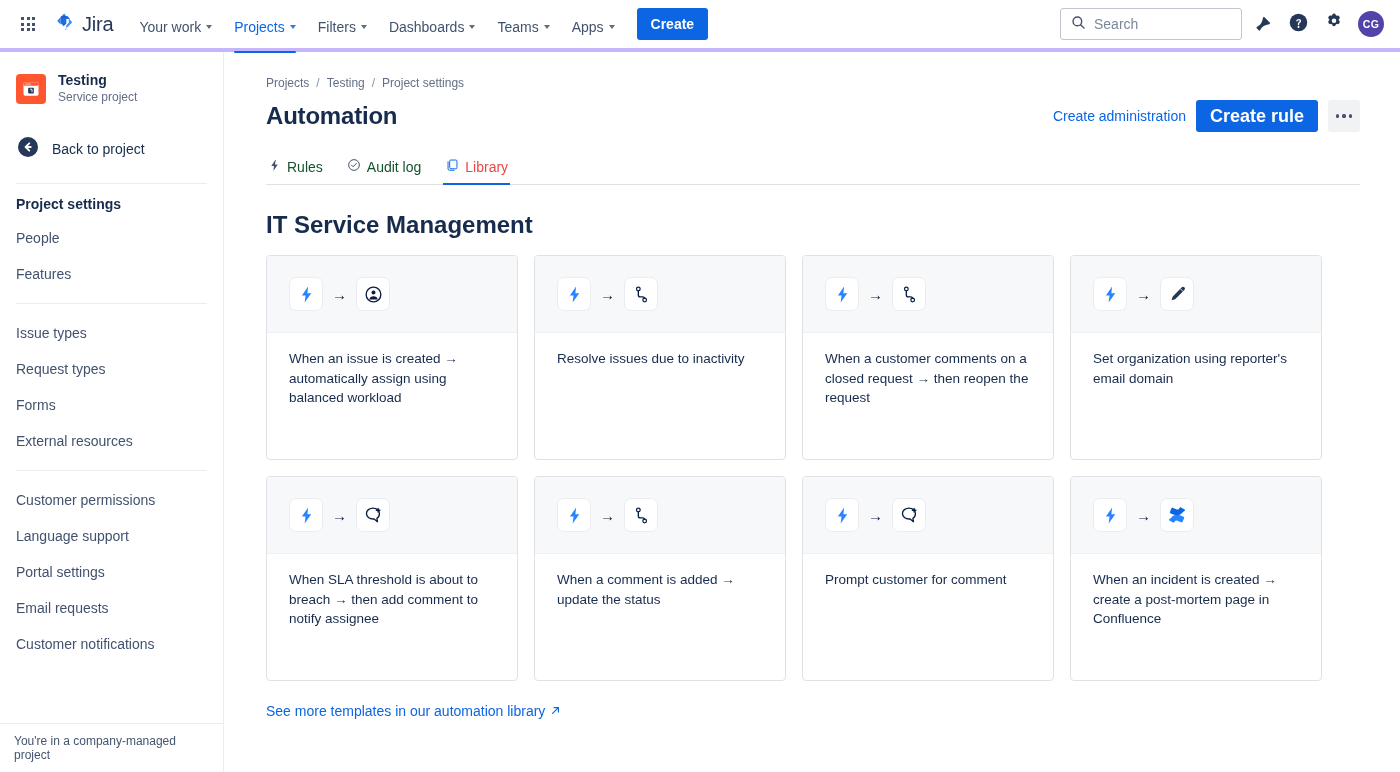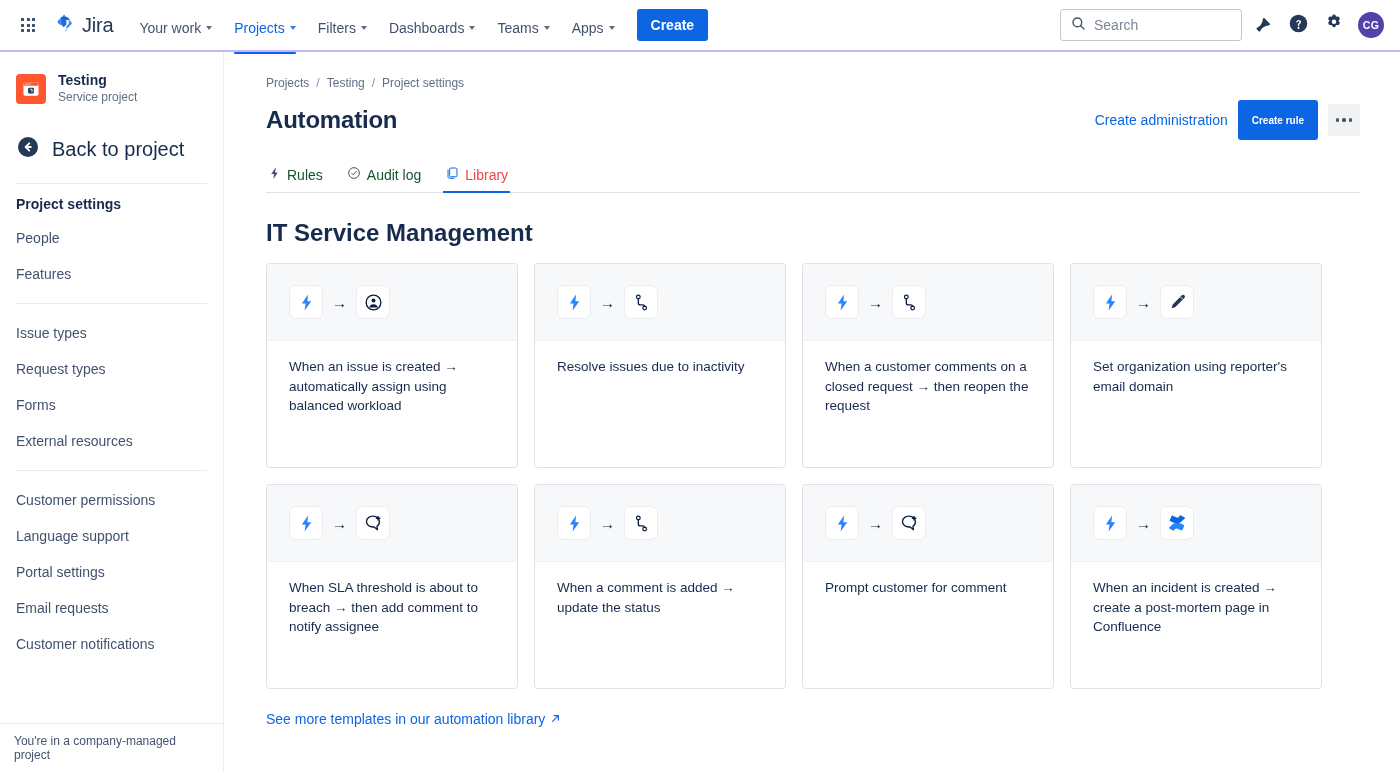--- a/index.html
+++ b/index.html
@@ -7,21 +7,21 @@
     width: 1400px; height: 772px;
     font-family: "Liberation Sans", sans-serif;
     background: #FFFFFF;
     color: #172B4D;
     overflow: hidden;
   }
 
   
   .topnav {
     height: 52px;
-    border-bottom: 2px solid #c4b5fd;
+    border-bottom: 4px solid #c4b5fd;
     display: flex;
     align-items: center;
     padding: 0 16px 0 14px;
     background: #FFFFFF;
     position: relative;
   }
   .appswitcher {
     width: 28px; height: 28px;
     display: flex; align-items: center; justify-content: center;
     border-radius: 3px; cursor: pointer;
@@ -119,21 +119,21 @@
   .project-meta { display: flex; flex-direction: column; gap: 1px; min-width: 0; }
   .project-name {
     font-size: 14px; font-weight: 600; color: #172B4D; line-height: 16px;
   }
   .project-type { font-size: 12px; color: #626F86; line-height: 16px; }
 
   .back-row {
     display: flex; align-items: center; gap: 12px;
     padding: 8px 16px; margin-top: 22px; cursor: pointer;
   }
-  .back-label { font-size: 20px; color: #172B4D; }
+  .back-label { font-size: 14px; color: #172B4D; }
 
   .sb-divider { height: 1px; background: #EBECF0; margin: 12px 16px 0 16px; }
 
   .sb-section-title {
     font-size: 14px; font-weight: 600; color: #172B4D;
     padding: 12px 16px 8px 16px;
   }
   .sb-item {
     font-size: 14px; color: #42526E;
     padding: 9px 16px; cursor: pointer; line-height: 18px;
@@ -160,22 +160,22 @@
   }
   .page-title {
     font-size: 24px; font-weight: 600; color: #172B4D; letter-spacing: -0.2px;
   }
   .title-actions { margin-left: auto; display: flex; align-items: center; gap: 10px; }
   .link-btn {
     font-size: 14px; color: #0C66E4; cursor: pointer; text-decoration: none;
   }
   .primary-btn {
     background: #0C66E4; color: #fff; border: none;
-    font-size: 10px; font-weight: 600;
-    height: 40px; padding: 0 14px; border-radius: 3px;
+    font-size: 18px; font-weight: 600;
+    height: 32px; padding: 0 14px; border-radius: 3px;
     cursor: pointer; font-family: inherit;
   }
   .more-btn {
     width: 32px; height: 32px; border-radius: 3px;
     background: #F1F2F4; border: none; cursor: pointer;
     display: flex; align-items: center; justify-content: center;
     gap: 3px;
   }
   .more-btn i { width: 3.2px; height: 3.2px; border-radius: 50%; background: #42526E; display: block; }
 

